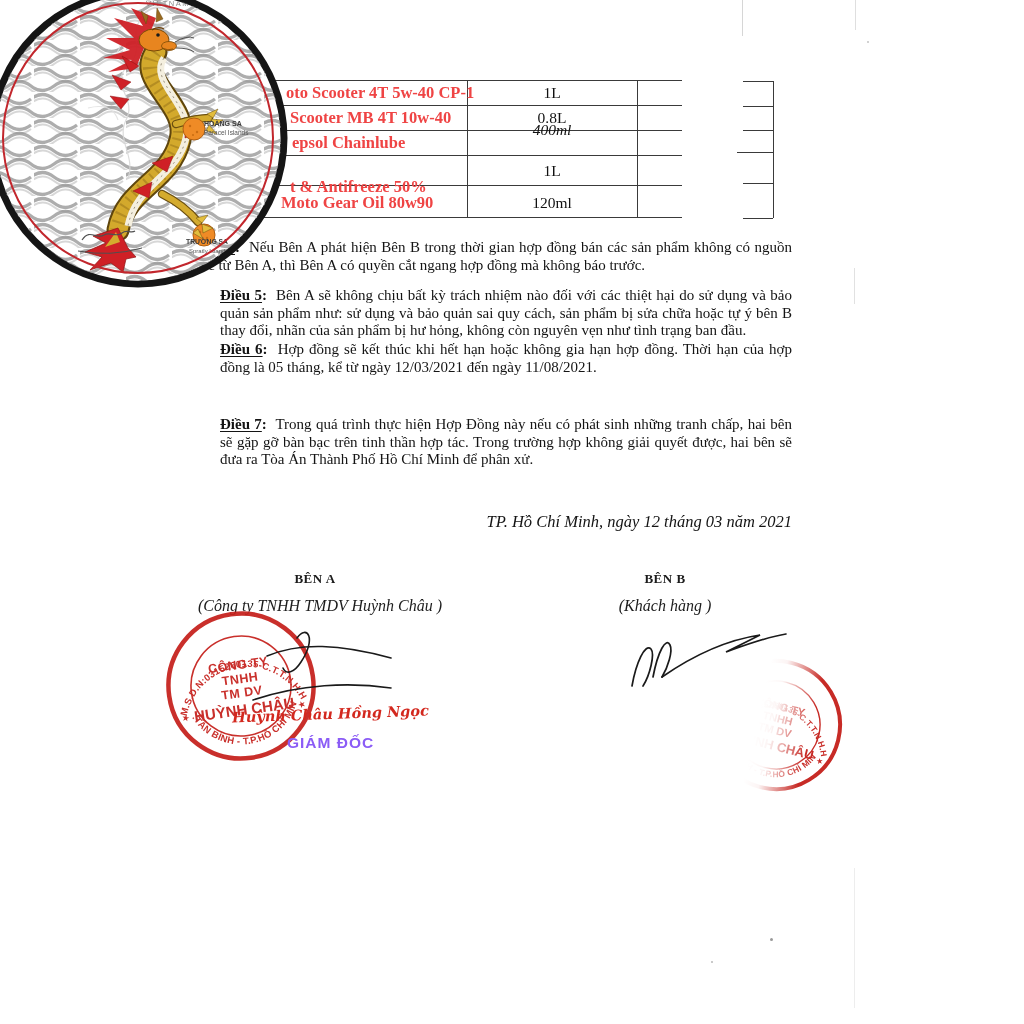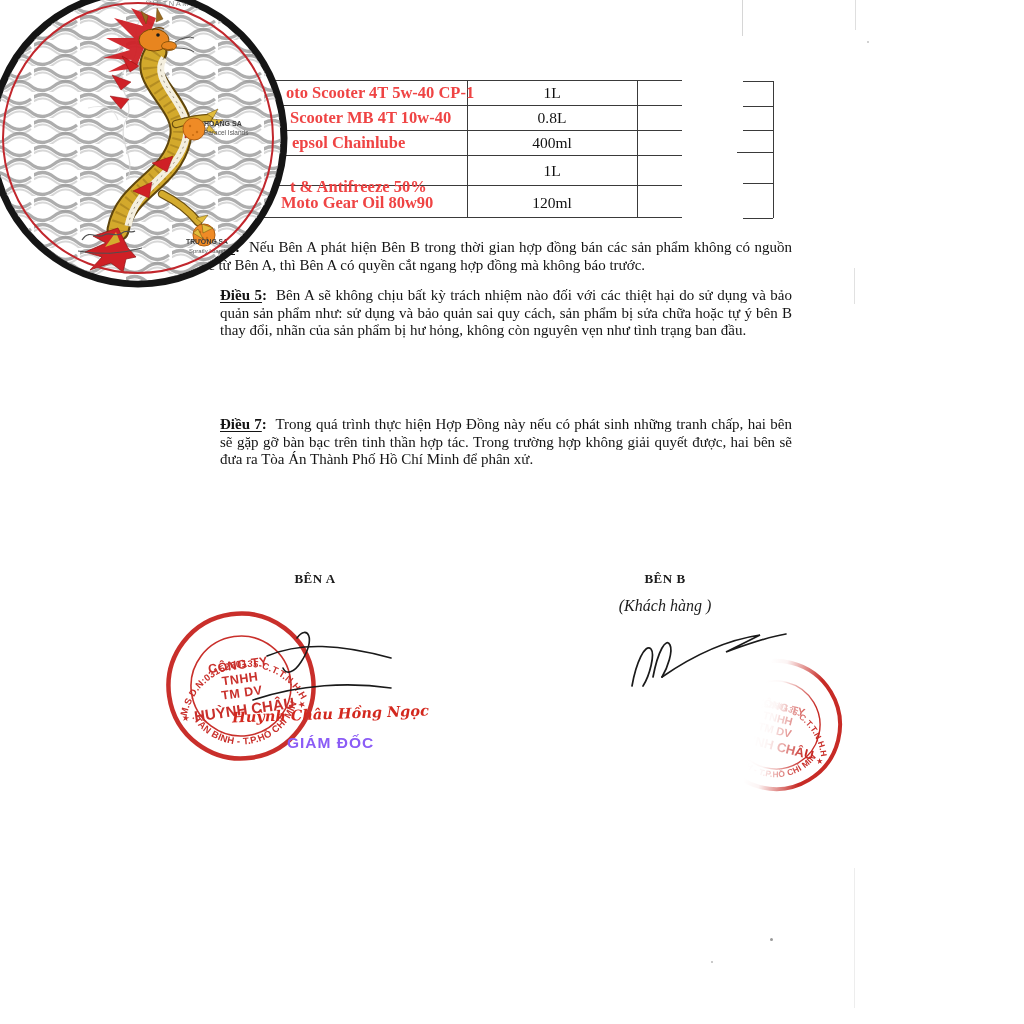--- a/index.html
+++ b/index.html
@@ -53,39 +53,44 @@
     <div class="hline z1" style="left:743px;top:130px;width:30px;"></div>
     <div class="hline z1" style="left:737px;top:152px;width:36px;"></div>
     <div class="hline z1" style="left:743px;top:183px;width:30px;"></div>
     <div class="hline z1" style="left:743px;top:218px;width:30px;"></div>
 
     <div class="cell-name z1" style="left:286px;top:83px;">oto Scooter 4T 5w-40 CP-1</div>
     <div class="cell-vol  z1" style="left:467px;top:84px;">1L</div>
     <div class="cell-name z1" style="left:290px;top:108px;">Scooter MB 4T 10w-40</div>
     <div class="cell-vol  z1" style="left:467px;top:109px;">0.8L</div>
     <div class="cell-name z1" style="left:292px;top:133px;">epsol Chainlube</div>
-    <div class="cell-vol  z1" style="left:467px;top:134px;">400ml</div>
+    <div class="cell-vol  z1" style="left:467px;top:121px;font-style:italic;">400ml</div>
     <div class="cell-name z1" style="left:290px;top:177px;">t &amp; Antifreeze 50%</div>
     <div class="cell-vol  z1" style="left:467px;top:162px;">1L</div>
     <div class="cell-name z1" style="left:281px;top:193px;">Moto Gear Oil 80w90</div>
     <div class="cell-vol  z1" style="left:467px;top:194px;">120ml</div>
   </div>
 
   <div class="para z2" style="left:193px;top:239px;width:599px;">
     <span class="lead">Điều 4</span><span class="lead-colon">:&nbsp; </span><span>Nếu Bên A phát hiện Bên B trong thời gian hợp đồng bán các sản phẩm không có nguồn gốc từ Bên A, thì Bên A có quyền cắt ngang hợp đồng mà không báo trước.</span>
   </div>
   <div class="para z2" style="left:220px;top:287px;width:572px;">
     <span class="lead">Điều 5</span><span class="lead-colon">:&nbsp; </span><span>Bên A sẽ không chịu bất kỳ trách nhiệm nào đối với các thiệt hại do sử dụng và bảo quản sản phẩm như: sử dụng và bảo quản sai quy cách, sản phẩm bị sửa chữa hoặc tự ý bên B thay đổi, nhãn của sản phẩm bị hư hỏng, không còn nguyên vẹn như tình trạng ban đầu.</span>
   </div>
+  <div class="para z2" style="left:220px;top:341px;width:572px;">
+    <span class="lead">Điều 6</span><span class="lead-colon">:&nbsp; </span><span>Hợp đồng sẽ kết thúc khi hết hạn hoặc không gia hạn hợp đồng. Thời hạn của hợp đồng là 05 tháng, kể từ ngày 12/03/2021 đến ngày 11/08/2021.</span>
+  </div>
   <div class="para z2" style="left:220px;top:382px;width:572px;margin-top:34px;">
     <span class="lead">Điều 7</span><span class="lead-colon">:&nbsp; </span><span>Trong quá trình thực hiện Hợp Đồng này nếu có phát sinh những tranh chấp, hai bên sẽ gặp gỡ bàn bạc trên tinh thần hợp tác. Trong trường hợp không giải quyết được, hai bên sẽ đưa ra Tòa Án Thành Phố Hồ Chí Minh để phân xử.</span>
   </div>
 
+  <div class="dateline z2" style="left:420px;top:512px;width:372px;">TP. Hồ Chí Minh, ngày 12 tháng 03 năm 2021</div>
 
   <div class="party-head z2" style="left:240px;top:571px;width:150px;">BÊN A</div>
+  <div class="party-sub  z2" style="left:195px;top:597px;width:250px;">(Công ty TNHH TMDV Huỳnh Châu )</div>
   <div class="party-head z2" style="left:590px;top:571px;width:150px;">BÊN B</div>
   <div class="party-sub  z2" style="left:585px;top:597px;width:160px;">(Khách hàng )</div>
 
   <svg class="abs z6" style="left:-12px;top:-12px;" width="300" height="300" viewBox="0 0 300 300">
     <defs>
       <clipPath id="ccl">
           <circle cx="150" cy="150" r="143"></circle>
         </clipPath>
       <pattern id="wv" width="46" height="26" patternUnits="userSpaceOnUse">
         <path d="M-3,7 q11.5,-9 23,0 q11.5,9 23,0" fill="none" stroke="#8a8a8a" stroke-width="3.2" opacity="0.7"></path>

